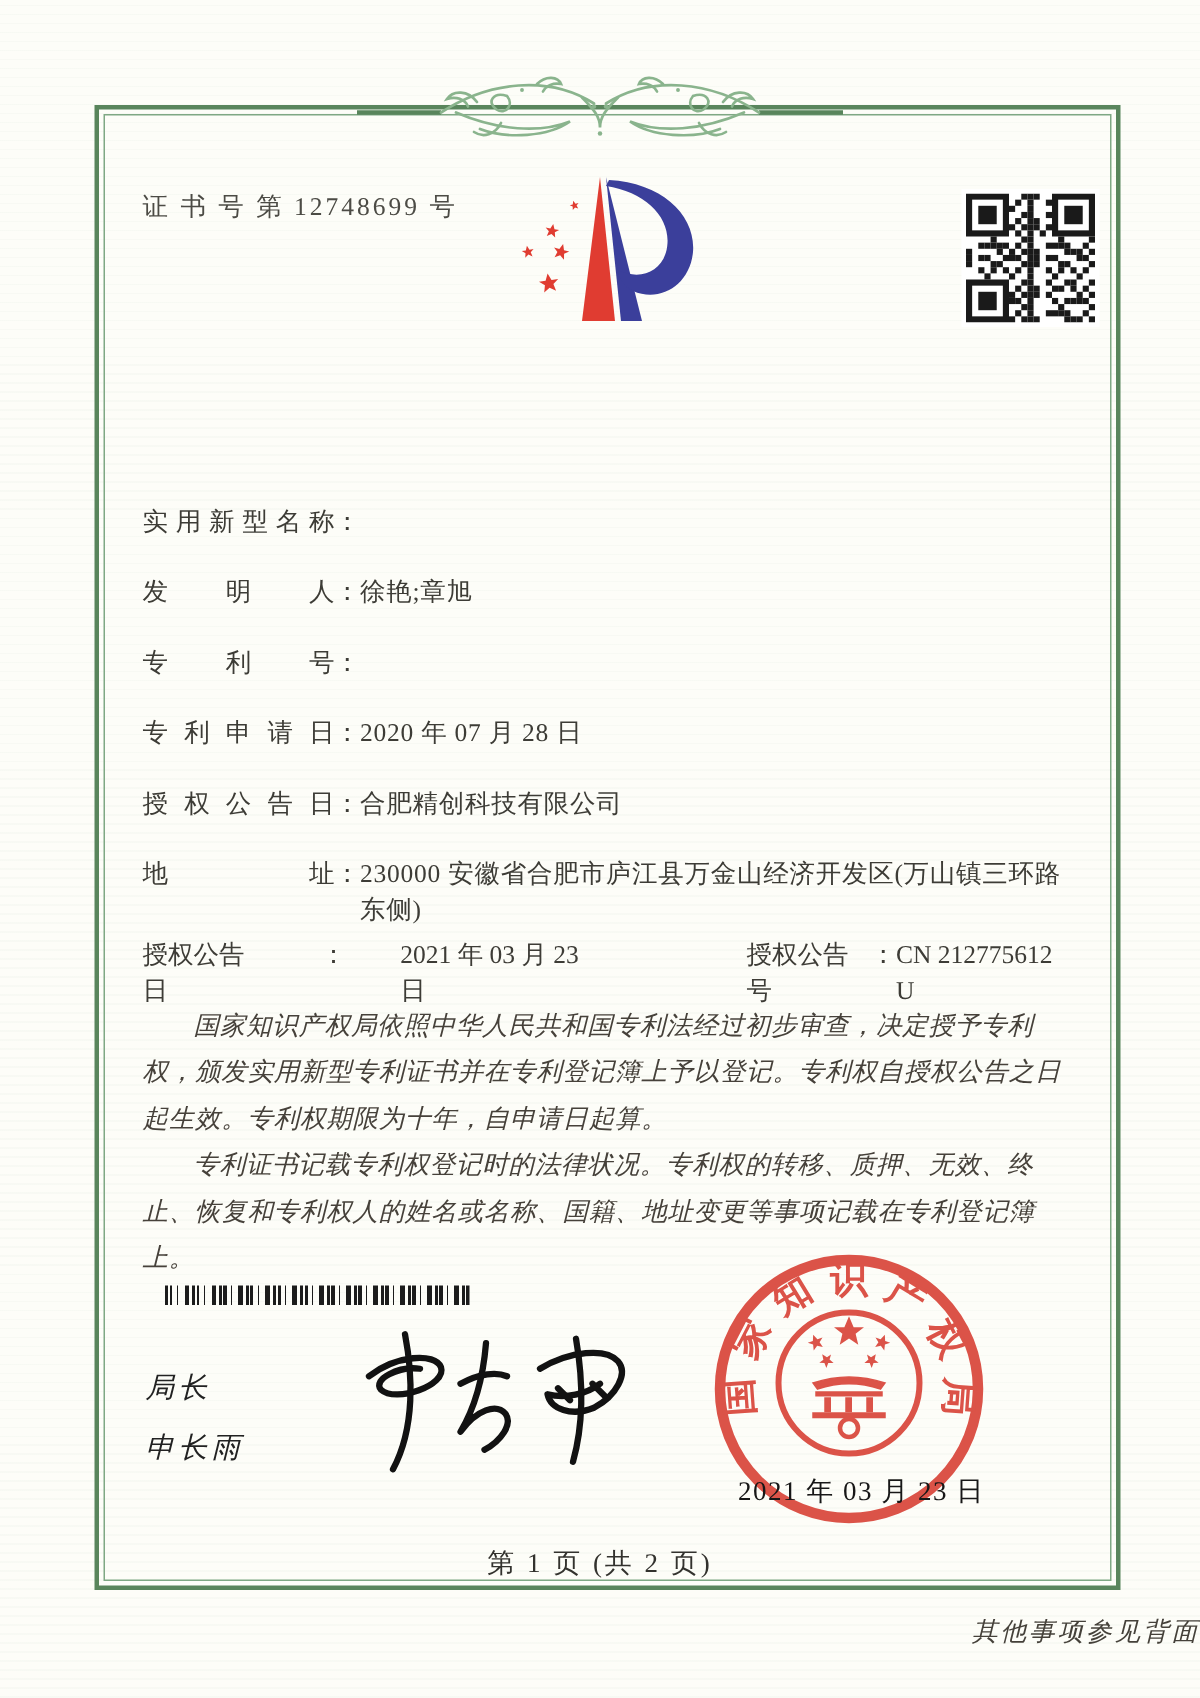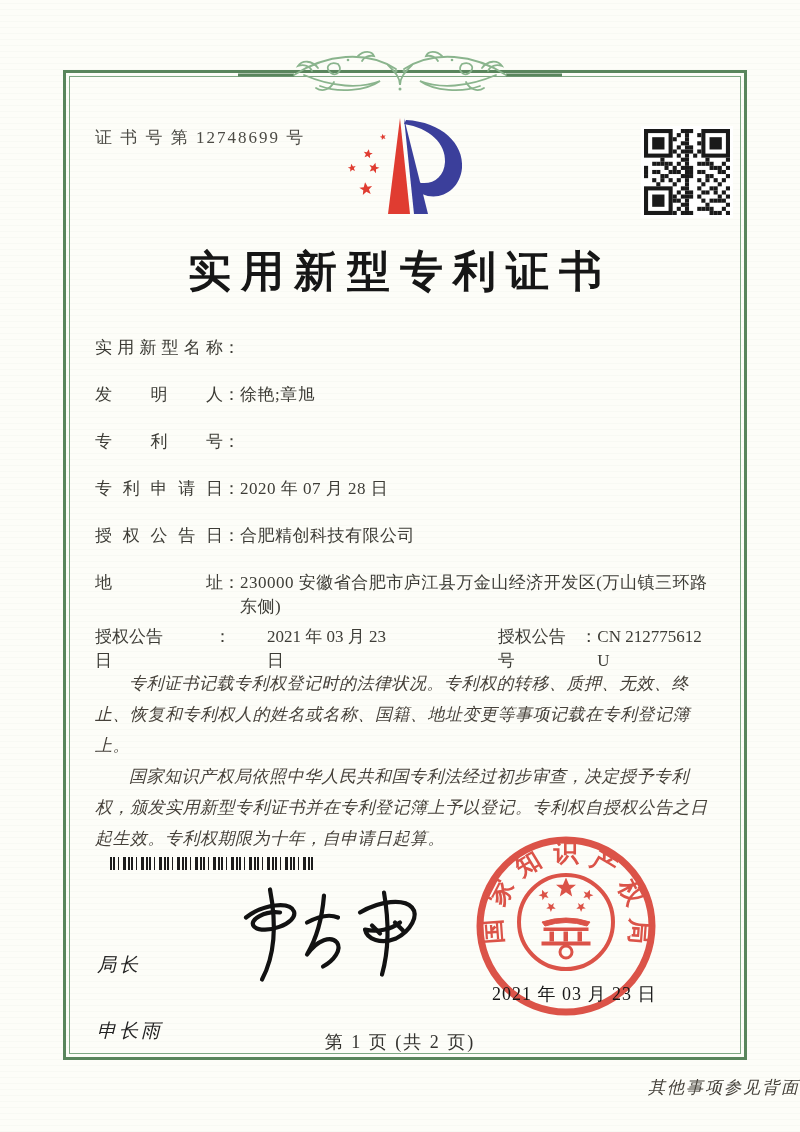--- a/index.html
+++ b/index.html
@@ -23,21 +23,21 @@
   .f-row.addr{margin-bottom:6px;}
   .grant-row{display:flex;line-height:24px;gap:36px;}
   .grant-no-group{margin-left:58px;display:flex;}
   .paras{position:absolute;left:95px;top:668px;width:620px;font-size:17px;line-height:31px;
     color:#46413a;font-style:italic;}
   .paras p{margin:0;text-indent:2em;letter-spacing:.5px;}
   .barcode{position:absolute;left:110px;top:857px;width:203px;height:13px;
     background:repeating-linear-gradient(90deg,#1c1c1c 0 2px,transparent 2px 3px,#1c1c1c 3px 5px,
     transparent 5px 8px,#1c1c1c 8px 9px,transparent 9px 13px,#1c1c1c 13px 16px,transparent 16px 18px);}
   .director{position:absolute;left:97px;top:912px;font-size:19px;color:#222;font-style:italic;}
-  .director div{margin-bottom:14px;letter-spacing:3px;margin-top:40px;}
+  .director div{margin-bottom:14px;letter-spacing:3px;}
   .signature{position:absolute;left:212px;top:880px;width:215px;height:108px;}
   .seal{position:absolute;left:470px;top:830px;width:192px;height:192px;opacity:.92;}
   .seal-date{position:absolute;left:492px;top:982px;font-size:18px;color:#171717;letter-spacing:1px;z-index:3;}
   .page-no{position:absolute;left:0;top:1030px;width:100%;text-align:center;font-size:18px;color:#33322e;letter-spacing:2px;}
   .back-note{position:absolute;left:0;top:1076px;width:100%;text-align:right;font-size:17px;
     color:#45413a;font-style:italic;letter-spacing:2px;}
   svg text{font-family:"Liberation Serif","DejaVu Serif",serif;}
 </style>
 </head>
 <body>
@@ -241,21 +241,20 @@
           <rect x="40" y="80" width="4" height="4"></rect>
           <rect x="44" y="80" width="4" height="4"></rect>
           <rect x="64" y="80" width="4" height="4"></rect>
           <rect x="68" y="80" width="4" height="4"></rect>
           <rect x="72" y="80" width="4" height="4"></rect>
           <rect x="80" y="80" width="4" height="4"></rect>
         </g>
     </svg>
   </div>
 
-  <div class="title">实用新型专利证书</div>
 
   <div class="fields">
     <div class="f-row">
       <span class="f-label">实用新型名称</span>
         <span class="f-colon">：</span>
     </div>
     <div class="f-row">
       <span class="f-label">发明人</span>
         <span class="f-colon">：</span>
       <span class="f-value">徐艳;章旭</span>
@@ -285,22 +284,22 @@
       <span>2021 年 03 月 23 日</span>
       <span class="grant-no-group">
         <span>授权公告号</span>
           <span>：</span>
         <span>CN 212775612 U</span>
       </span>
     </div>
   </div>
 
   <div class="paras">
+    <p>国家知识产权局依照中华人民共和国专利法经过初步审查，决定授予专利权，颁发实用新型专利证书并在专利登记簿上予以登记。专利权自授权公告之日起生效。专利权期限为十年，自申请日起算。</p>
     <p>专利证书记载专利权登记时的法律状况。专利权的转移、质押、无效、终止、恢复和专利权人的姓名或名称、国籍、地址变更等事项记载在专利登记簿上。</p>
-    <p>国家知识产权局依照中华人民共和国专利法经过初步审查，决定授予专利权，颁发实用新型专利证书并在专利登记簿上予以登记。专利权自授权公告之日起生效。专利权期限为十年，自申请日起算。</p>
   </div>
 
   <div class="barcode"></div>
 
   <div class="director">
     <div>局长</div>
     <div>申长雨</div>
   </div>
 
   <svg class="signature" viewBox="0 0 215 105">

